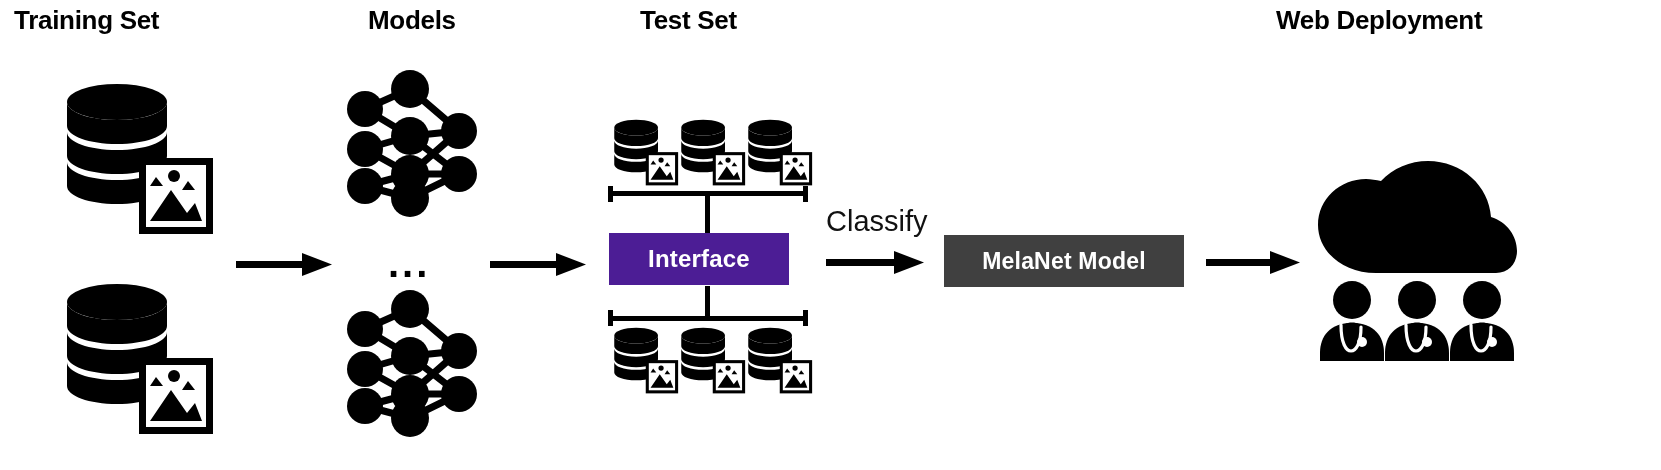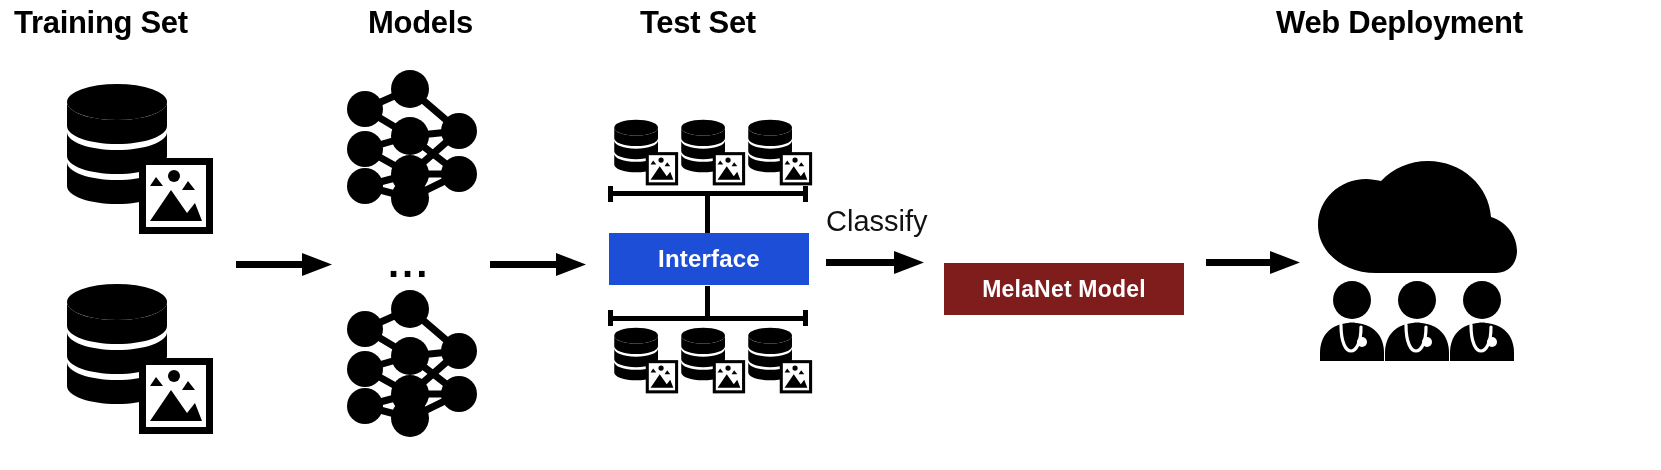--- a/index.html
+++ b/index.html
@@ -14,21 +14,21 @@
     position: relative;
     width: 1661px;
     height: 470px;
     background: #ffffff;
     overflow: hidden;
   }
   .hdr {
     position: absolute;
     font-family: "Liberation Sans", sans-serif;
     font-weight: bold;
-    font-size: 31px;
+    font-size: 26px;
     letter-spacing: -0.3px;
     color: #000000;
     white-space: nowrap;
     top: 5px;
   }
   .stage { position: absolute; }
   .box {
     position: absolute;
     display: flex;
     align-items: center;
@@ -243,21 +243,21 @@
         <rect x="101" y="8" width="5" height="42"></rect>
 
         <rect x="101" y="100" width="5" height="34"></rect>
 
         <rect x="5" y="130" width="198" height="5"></rect>
         <rect x="4" y="124" width="5" height="16"></rect>
         <rect x="199" y="124" width="5" height="16"></rect>
       </g>
     </svg>
 
-    <div class="box" style="left:609px;top:233px;width:200px;height:52px;background:#1d4ed8;font-size:24px;">
+    <div class="box" style="left:609px;top:233px;width:180px;height:52px;background:#4c1d95;font-size:24px;">
       <span>Interface</span>
     </div>
 
     <svg style="position:absolute;left:608px;top:326px;" width="72" height="70" viewBox="0 0 160 160">
       <g fill="#000000">
         <ellipse cx="62" cy="22" rx="50" ry="18"></ellipse>
         <path d="M12 22 L12 46 C12 56 34 64 62 64 C90 64 112 56 112 46 L112 22 C112 32 90 40 62 40 C34 40 12 32 12 22 Z"></path>
         <path d="M12 52 L12 76 C12 86 34 94 62 94 C90 94 112 86 112 76 L112 52 C112 62 90 70 62 70 C34 70 12 62 12 52 Z"></path>
         <path d="M12 82 L12 106 C12 116 34 124 62 124 C90 124 112 116 112 106 L112 82 C112 92 90 100 62 100 C34 100 12 92 12 82 Z"></path>
       </g>
@@ -303,21 +303,21 @@
       </g>
     </svg>
   </div>
 
   <div class="classify-label" style="left:826px;top:205px;">Classify</div>
   <svg style="position:absolute;left:826px;top:248px;" width="104" height="30" viewBox="0 0 104 30">
     <rect x="0" y="11" width="74" height="7" fill="#000000"></rect>
     <path d="M68 3 L98 14.5 L68 26 Z" fill="#000000"></path>
   </svg>
 
-  <div class="box" style="left:944px;top:235px;width:240px;height:52px;background:#7f1d1d;font-size:23px;margin-top:28px;">
+  <div class="box" style="left:944px;top:235px;width:240px;height:52px;background:#404040;font-size:23px;">
     <span>MelaNet Model</span>
   </div>
 
   <svg style="position:absolute;left:1206px;top:248px;" width="100" height="30" viewBox="0 0 100 30">
     <rect x="0" y="11" width="70" height="7" fill="#000000"></rect>
     <path d="M64 3 L94 14.5 L64 26 Z" fill="#000000"></path>
   </svg>
 
   <div class="stage" style="left:0;top:0;">
     <svg style="position:absolute;left:1314px;top:165px;" width="206" height="110" viewBox="0 0 206 110">

